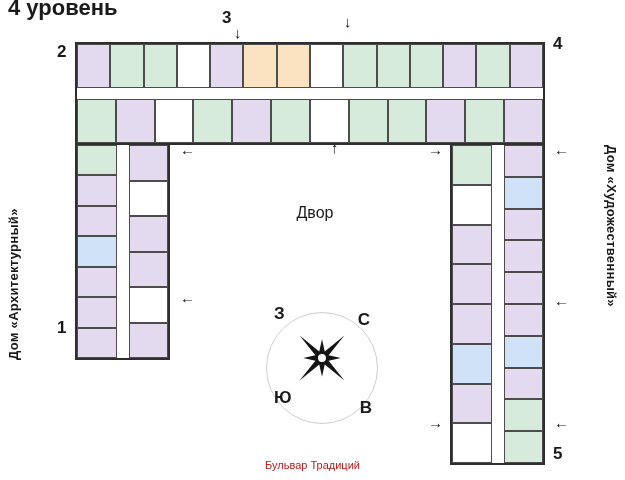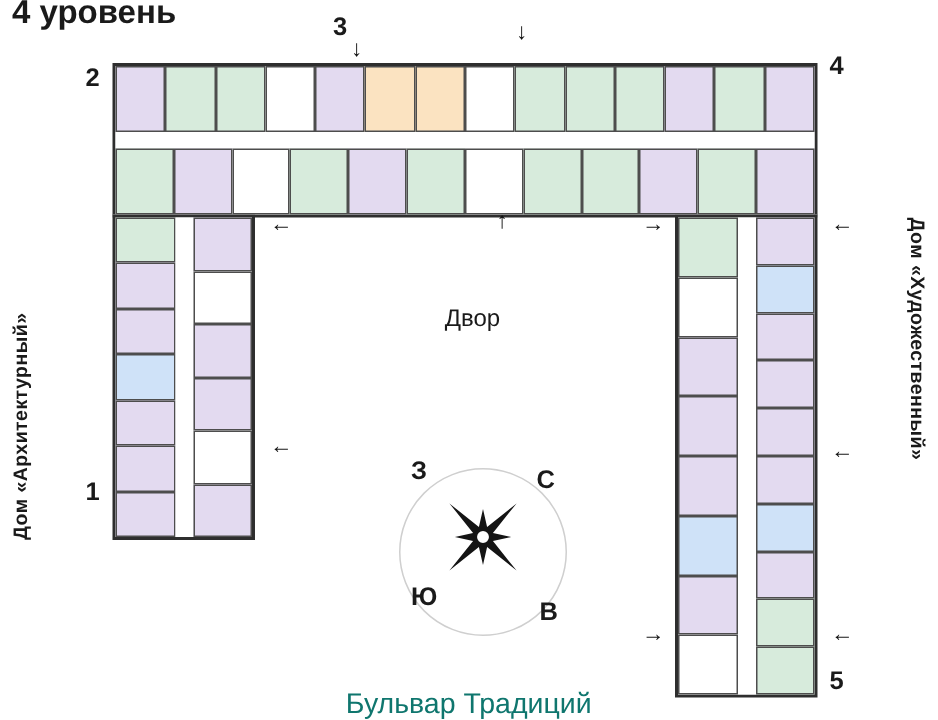--- a/index.html
+++ b/index.html
@@ -30,21 +30,21 @@
   .col { display:flex; flex-direction:column; }
   #top-bar .north { height:44px; }
   #top-bar .south { flex:1; }
   .corridor-h { height:11px; background:#fff; }
   .corridor-v { width:12px; background:#fff; }
   .col.west { width:40px; }
   .col.east { flex:1; }
   .unit { flex:1; border:1px solid #4d4d4d; min-width:0; min-height:0; }
 
   .courtyard { position:absolute; left:270px; top:204px; width:90px; text-align:center; font-size:16px; }
-  .street { position:absolute; left:50%; transform:translateX(-50%); top:459px; font-size:19px; color:#0f766e; }
+  .street { position:absolute; left:50%; transform:translateX(-50%); top:459px; font-size:11px; color:#b91c1c; }
 
   .arrow { position:absolute; font-size:15px; font-weight:700; color:#111; line-height:1; }
   #a-top     { left:344px; top:14px; }
   #a-sec3    { left:234px; top:25px; }
   #a-l-up    { left:180px; top:142px; }
   #a-c-up    { left:331px; top:140px; }
   #a-r-up    { left:428px; top:142px; }
   #a-l-low   { left:180px; top:290px; }
   #a-e-up    { left:554px; top:142px; }
   #a-e-mid   { left:554px; top:293px; }

